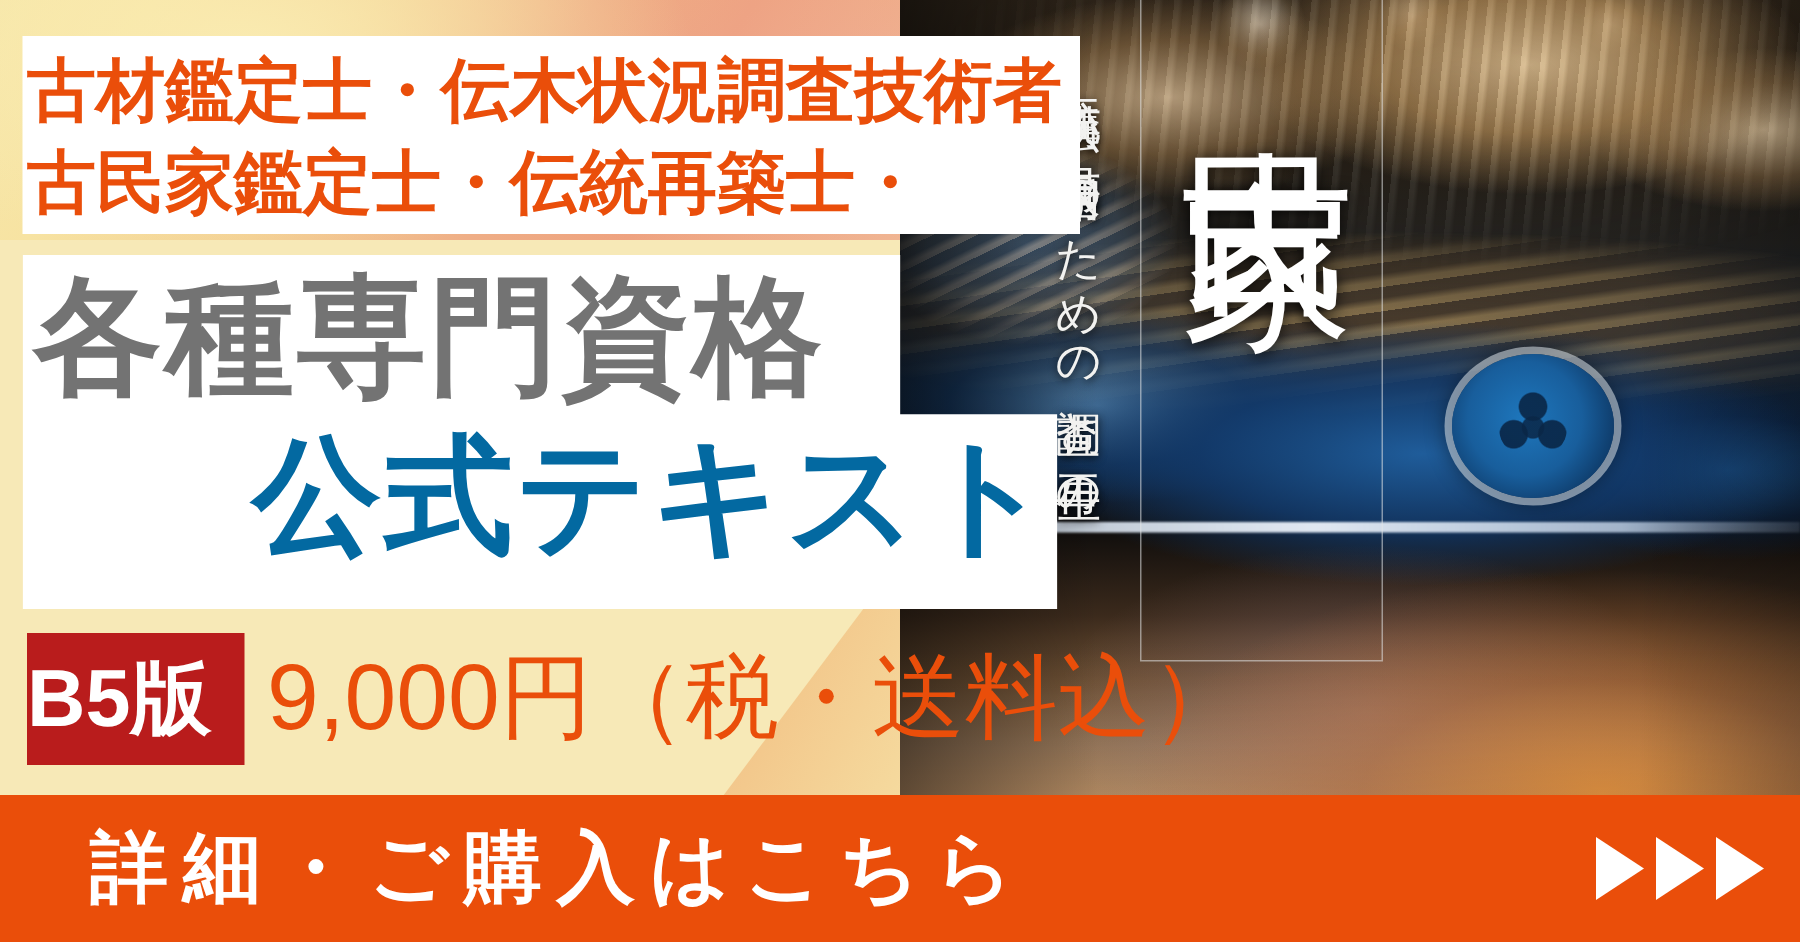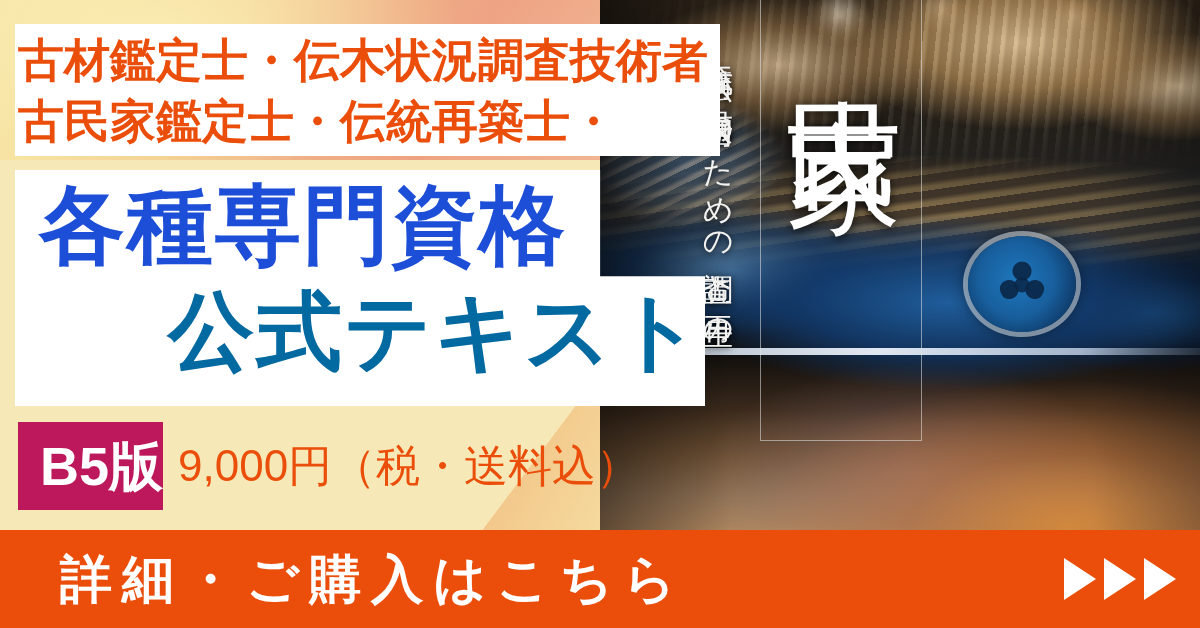--- a/index.html
+++ b/index.html
@@ -255,58 +255,57 @@
     line-height: 1.32;
     font-weight: 700;
     letter-spacing: 0px;
     white-space: nowrap;
   }
   .kicker span { display: block; }
 
   .title-1 {
     position: absolute;
     left: 22px; top: 182px;
-    color: #1d4ed8;
+    color: #737373;
     font-size: 86px;
     font-weight: 700;
     line-height: 1;
     letter-spacing: 2px;
     white-space: nowrap;
-    margin-left: 17px;
   }
   .title-2 {
     position: absolute;
     left: 168px; top: 288px;
     color: #0369a1;
     font-size: 86px;
     font-weight: 700;
     line-height: 1;
     letter-spacing: 2px;
     white-space: nowrap;
   }
 
   
   .badge {
     position: absolute;
     left: 18px; top: 422px;
     width: 145px; height: 88px;
-    background: #be185d;
+    background: #b91c1c;
     color: #ffffff;
     font-size: 54px;
     font-weight: 700;
     line-height: 88px;
-    text-align: right;
+    text-align: left;
     letter-spacing: 0px;
     white-space: nowrap;
   }
   .price {
     position: absolute;
     left: 178px; top: 424px;
     color: #ea4e0a;
-    font-size: 44px;
+    font-size: 62px;
     font-weight: 400;
     line-height: 84px;
     letter-spacing: 0px;
     white-space: nowrap;
   }
 
   
   .cta {
     position: absolute;
     left: 0; top: 530px;

